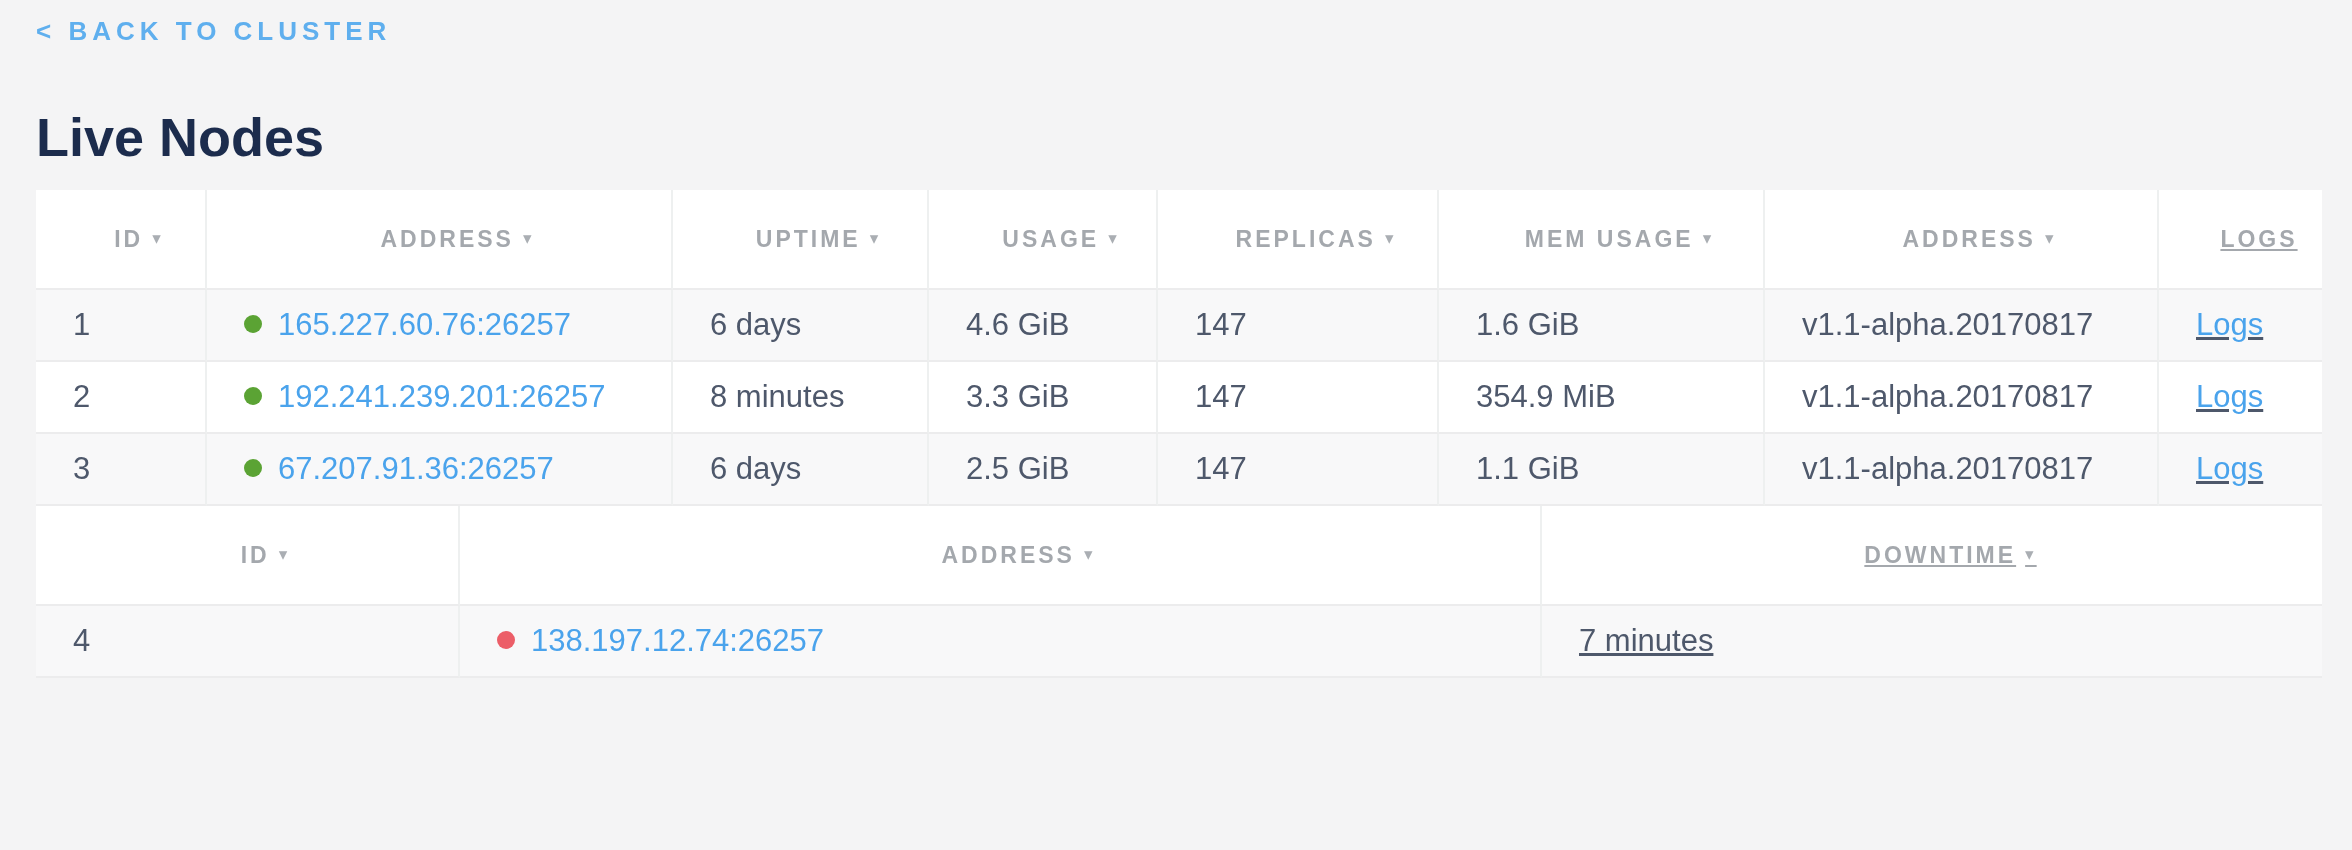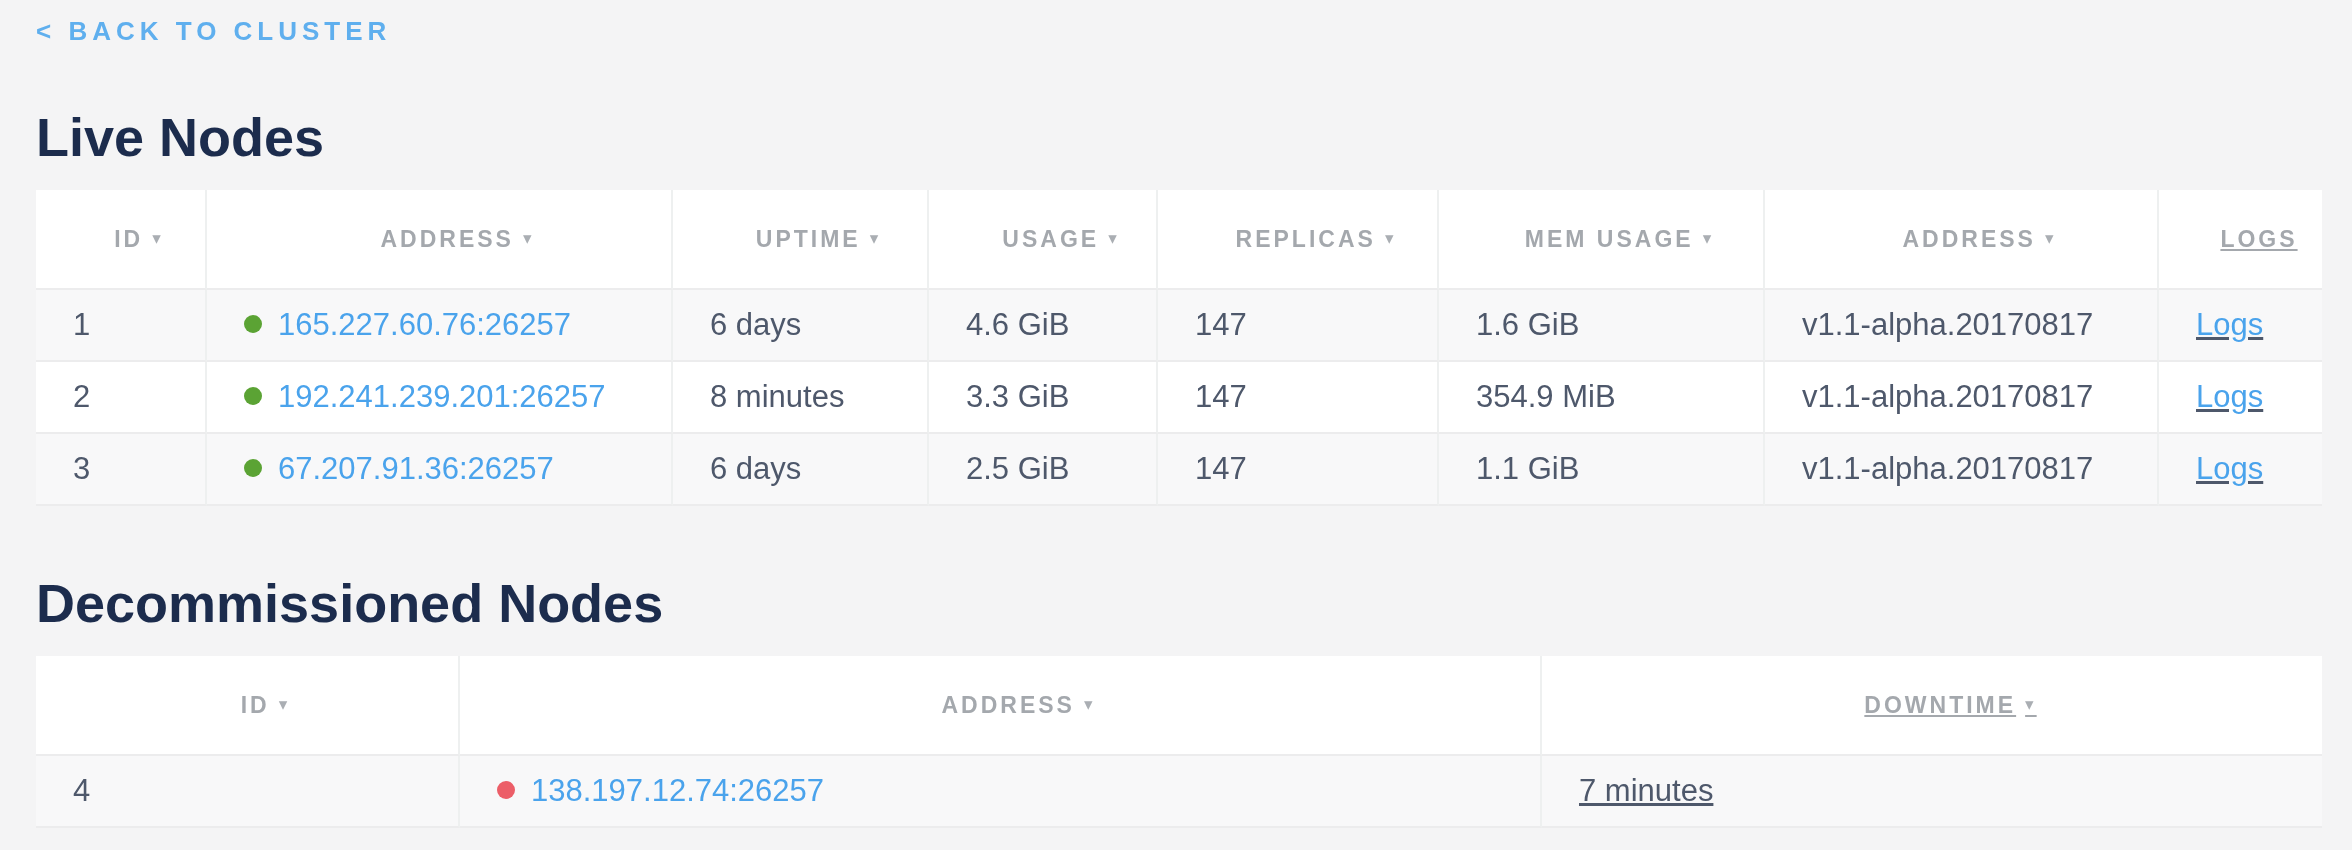--- a/index.html
+++ b/index.html
@@ -136,21 +136,20 @@
         <td>6 days</td>
         <td>2.5 GiB</td>
         <td>147</td>
         <td>1.1 GiB</td>
         <td>v1.1-alpha.20170817</td>
         <td><a class="cell-link">Logs</a></td>
       </tr>
     </tbody>
   </table>
 
-  <h2 class="section-title second">Decommissioned Nodes</h2>
 
   <table class="nodes-table">
     <colgroup>
       <col style="width:424px">
         <col style="width:1082px">
         <col>
     </colgroup>
     <thead>
       <tr>
         <th class="sortable"><span>ID</span><span class="sort-arrow">▾</span></th>

